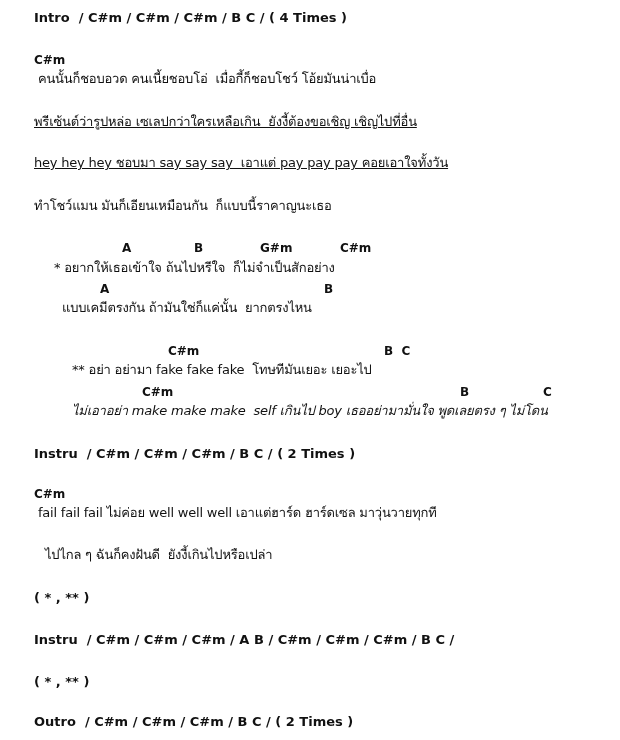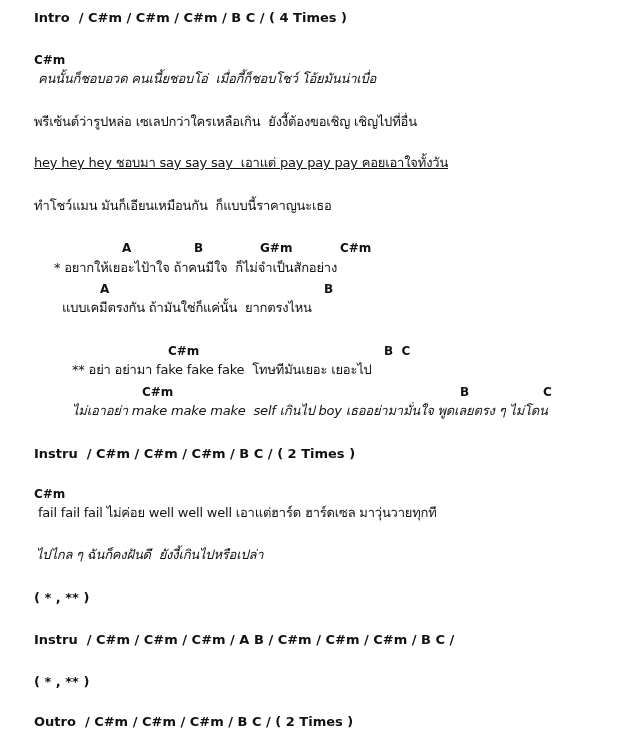--- a/index.html
+++ b/index.html
@@ -17,46 +17,46 @@
     .chord { font-weight: bold; font-size: 12px; }
   </style>
 </head>
 <body>
 
 <div>
 
   <div class="line bold" style="left:34px; top:10px;text-align:center;">Intro  / C#m / C#m / C#m / B C / ( 4 Times )</div>
 
   <div class="line chord" style="left:34px; top:52px;">C#m</div>
-  <div class="line lyric" style="left:34px; top:71px;font-style:italic;"> คนนั้นก็ชอบอวด คนเนี้ยชอบโอ่  เมื่อกี้ก็ชอบโชว์ โอ้ยมันน่าเบื่อ</div>
-  <div class="line lyric" style="left:34px; top:114px;">พรีเซ้นต์ว่ารูปหล่อ เซเลปกว่าใครเหลือเกิน  ยังงี้ต้องขอเชิญ เชิญไปที่อื่น</div>
+  <div class="line lyric" style="left:34px; top:71px;"> คนนั้นก็ชอบอวด คนเนี้ยชอบโอ่  เมื่อกี้ก็ชอบโชว์ โอ้ยมันน่าเบื่อ</div>
+  <div class="line lyric" style="left:34px; top:114px;text-decoration:underline;">พรีเซ้นต์ว่ารูปหล่อ เซเลปกว่าใครเหลือเกิน  ยังงี้ต้องขอเชิญ เชิญไปที่อื่น</div>
   <div class="line lyric" style="left:34px; top:155px;text-decoration:underline;">hey hey hey ชอบมา say say say  เอาแต่ pay pay pay คอยเอาใจทั้งวัน</div>
   <div class="line lyric" style="left:34px; top:198px;">ทำโชว์แมน มันก็เอียนเหมือนกัน  ก็แบบนี้ราคาญนะเธอ</div>
 
   <div class="line chord" style="left:122px; top:240px;">A</div>
   <div class="line chord" style="left:194px; top:240px;">B</div>
   <div class="line chord" style="left:260px; top:240px;">G#m</div>
   <div class="line chord" style="left:340px; top:240px;">C#m</div>
-  <div class="line lyric" style="left:54px; top:260px;">* อยากให้เยอะไป้าใจ ถ้าคนมีใจ  ก็ไม่จำเป็นสักอย่าง</div>
+  <div class="line lyric" style="left:54px; top:260px;">* อยากให้เธอเข้าใจ ถ้นไปหรีใจ  ก็ไม่จำเป็นสักอย่าง</div>
   <div class="line chord" style="left:100px; top:281px;">A</div>
   <div class="line chord" style="left:324px; top:281px;">B</div>
   <div class="line lyric" style="left:62px; top:300px;">แบบเคมีตรงกัน ถ้ามันใช่ก็แค่นั้น  ยากตรงไหน</div>
 
   <div class="line chord" style="left:168px; top:343px;">C#m</div>
   <div class="line chord" style="left:384px; top:343px;">B  C</div>
   <div class="line lyric" style="left:72px; top:362px;">** อย่า อย่ามา fake fake fake  โทษทีมันเยอะ เยอะไป</div>
   <div class="line chord" style="left:142px; top:384px;">C#m</div>
   <div class="line chord" style="left:460px; top:384px;">B</div>
   <div class="line chord" style="left:543px; top:384px;">C</div>
   <div class="line lyric" style="left:72px; top:403px;font-style:italic;">ไม่เอาอย่า make make make  self เกินไป boy เธออย่ามามั่นใจ พูดเลยตรง ๆ ไม่โดน</div>
 
   <div class="line bold" style="left:34px; top:418px;margin-top:28px;">Instru  / C#m / C#m / C#m / B C / ( 2 Times )</div>
 
   <div class="line chord" style="left:34px; top:486px;">C#m</div>
   <div class="line lyric" style="left:34px; top:505px;"> fail fail fail ไม่ค่อย well well well เอาแต่ฮาร์ด ฮาร์ดเซล มาวุ่นวายทุกที</div>
-  <div class="line lyric" style="left:36px; top:547px;font-style:italic;">ไปไกล ๆ ฉันก็คงฝันดี  ยังงี้เกินไปหรือเปล่า</div>
+  <div class="line lyric" style="left:45px; top:547px;">ไปไกล ๆ ฉันก็คงฝันดี  ยังงี้เกินไปหรือเปล่า</div>
 
   <div class="line bold" style="left:34px; top:590px;">( * , ** )</div>
   <div class="line bold" style="left:34px; top:632px;">Instru  / C#m / C#m / C#m / A B / C#m / C#m / C#m / B C /</div>
   <div class="line bold" style="left:34px; top:674px;">( * , ** )</div>
   <div class="line bold" style="left:34px; top:714px;">Outro  / C#m / C#m / C#m / B C / ( 2 Times )</div>
 
 </div>
 
 </body></html>

